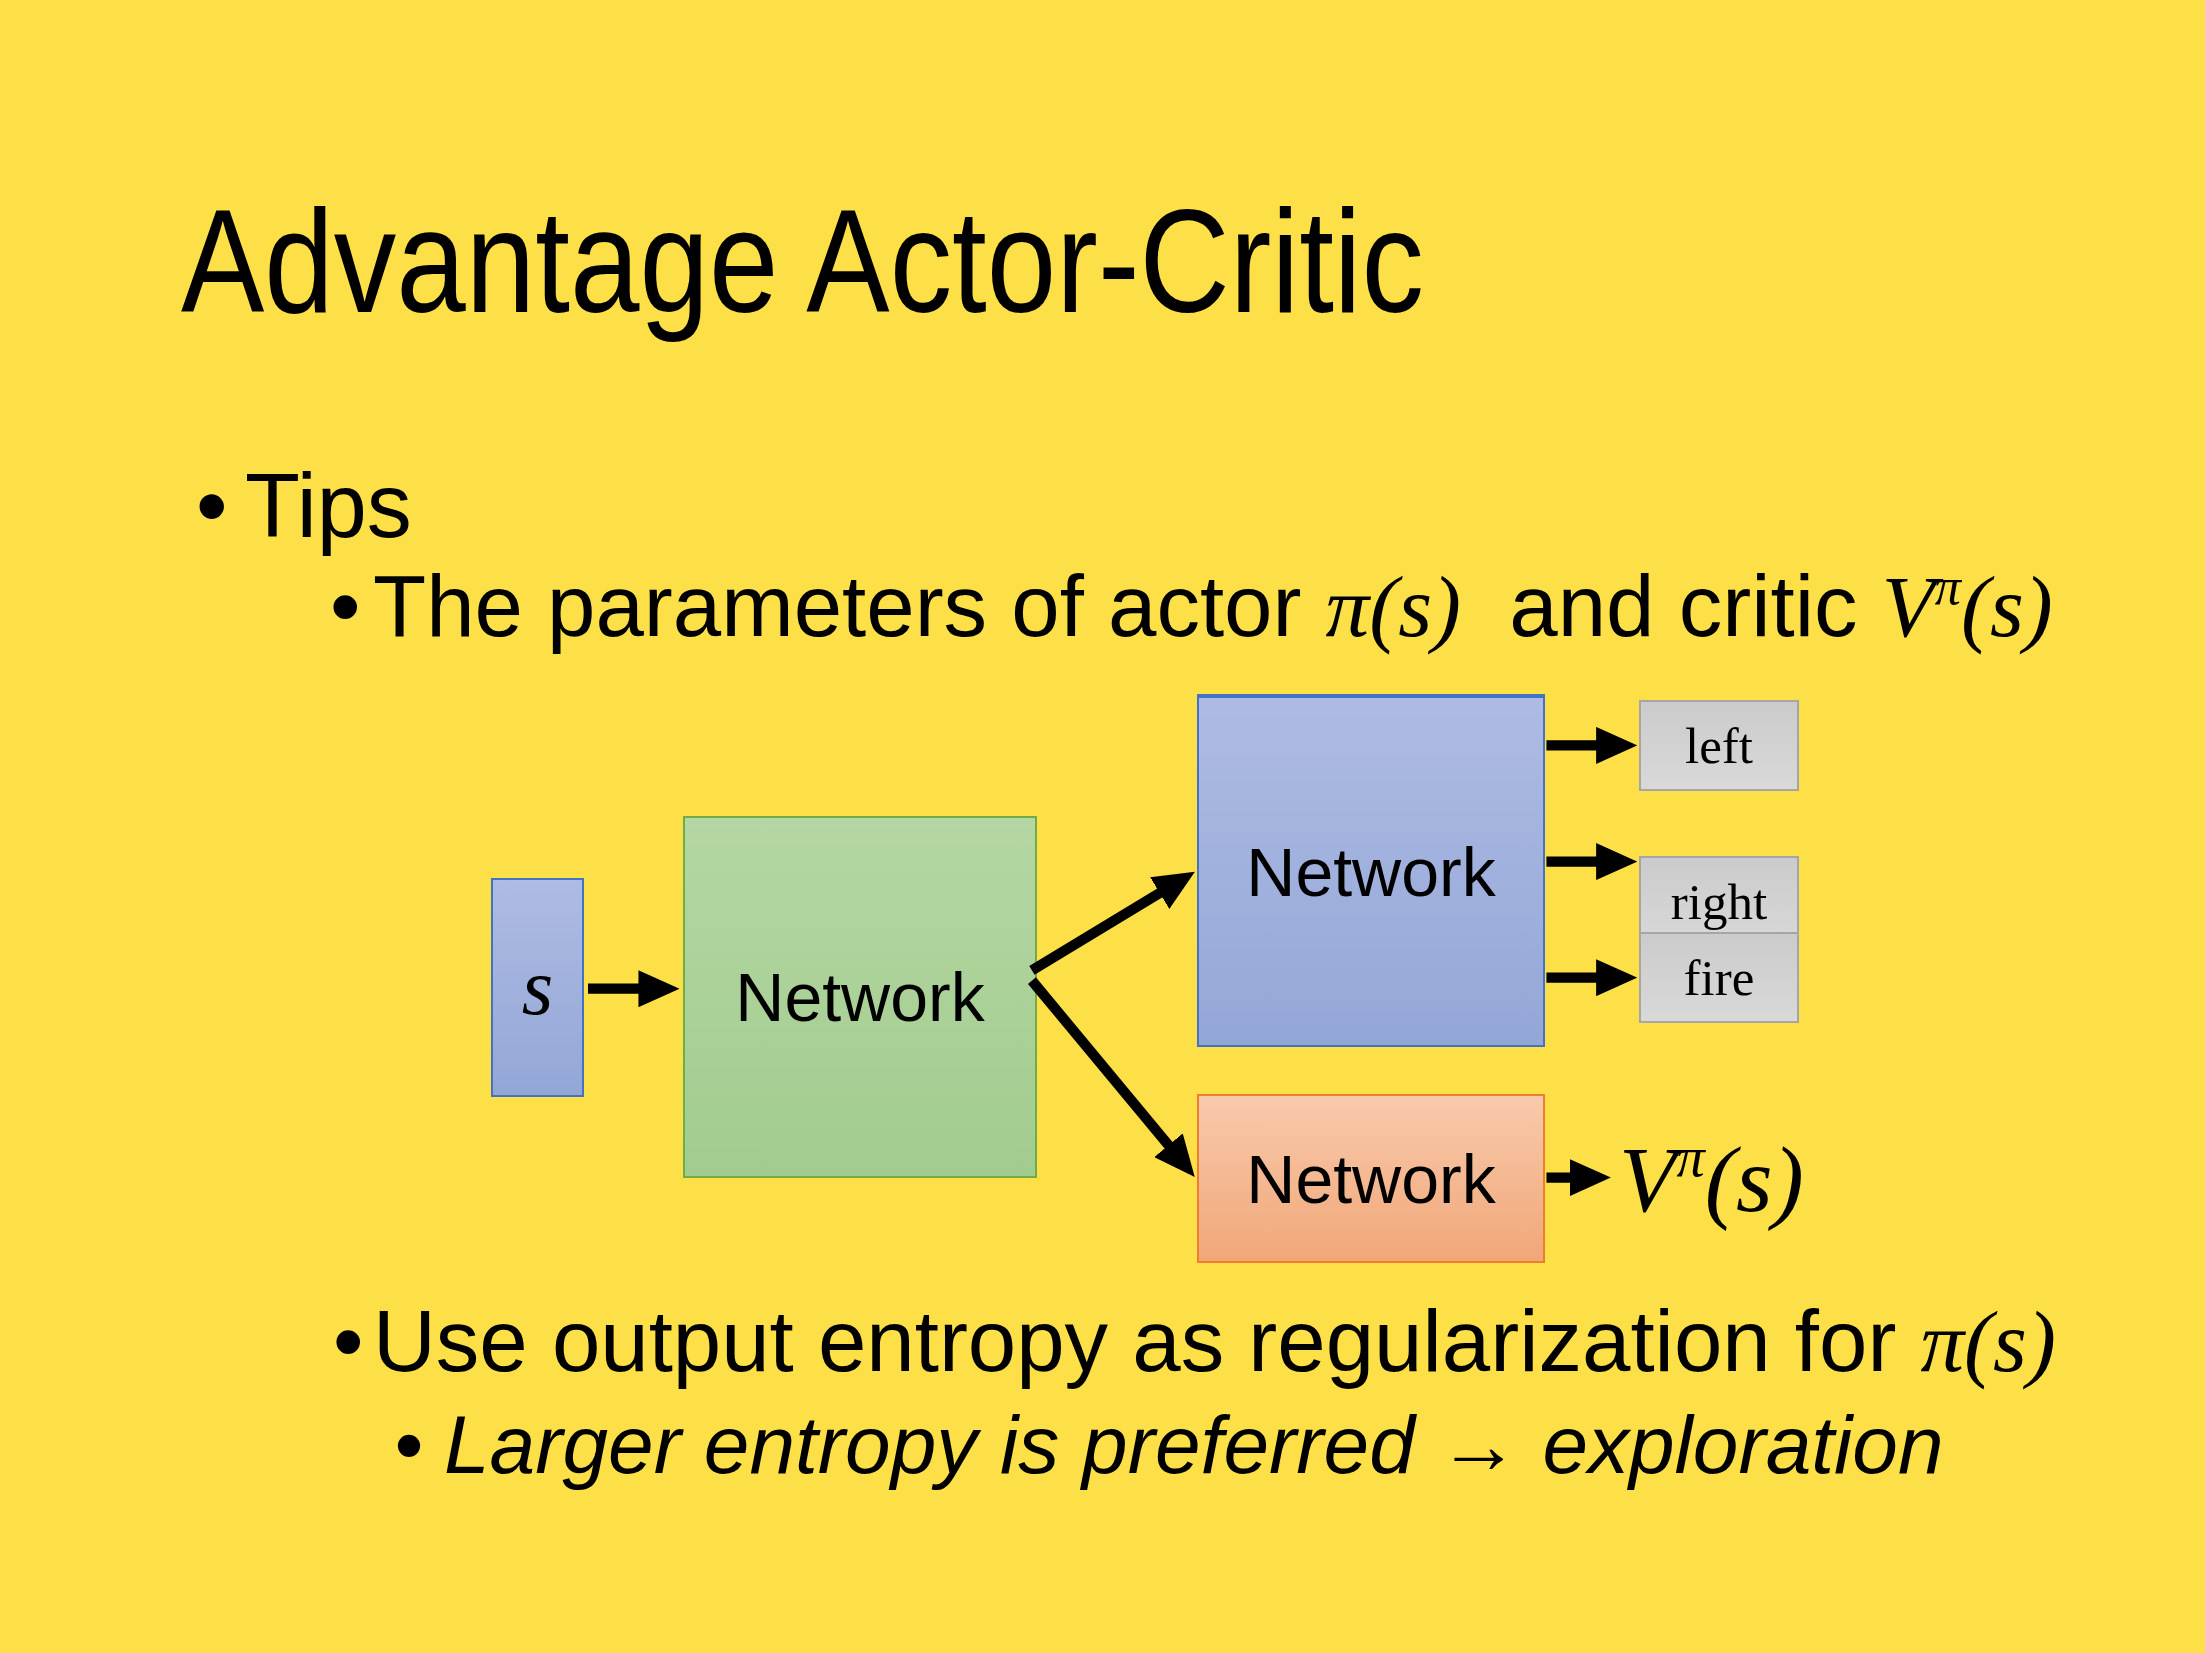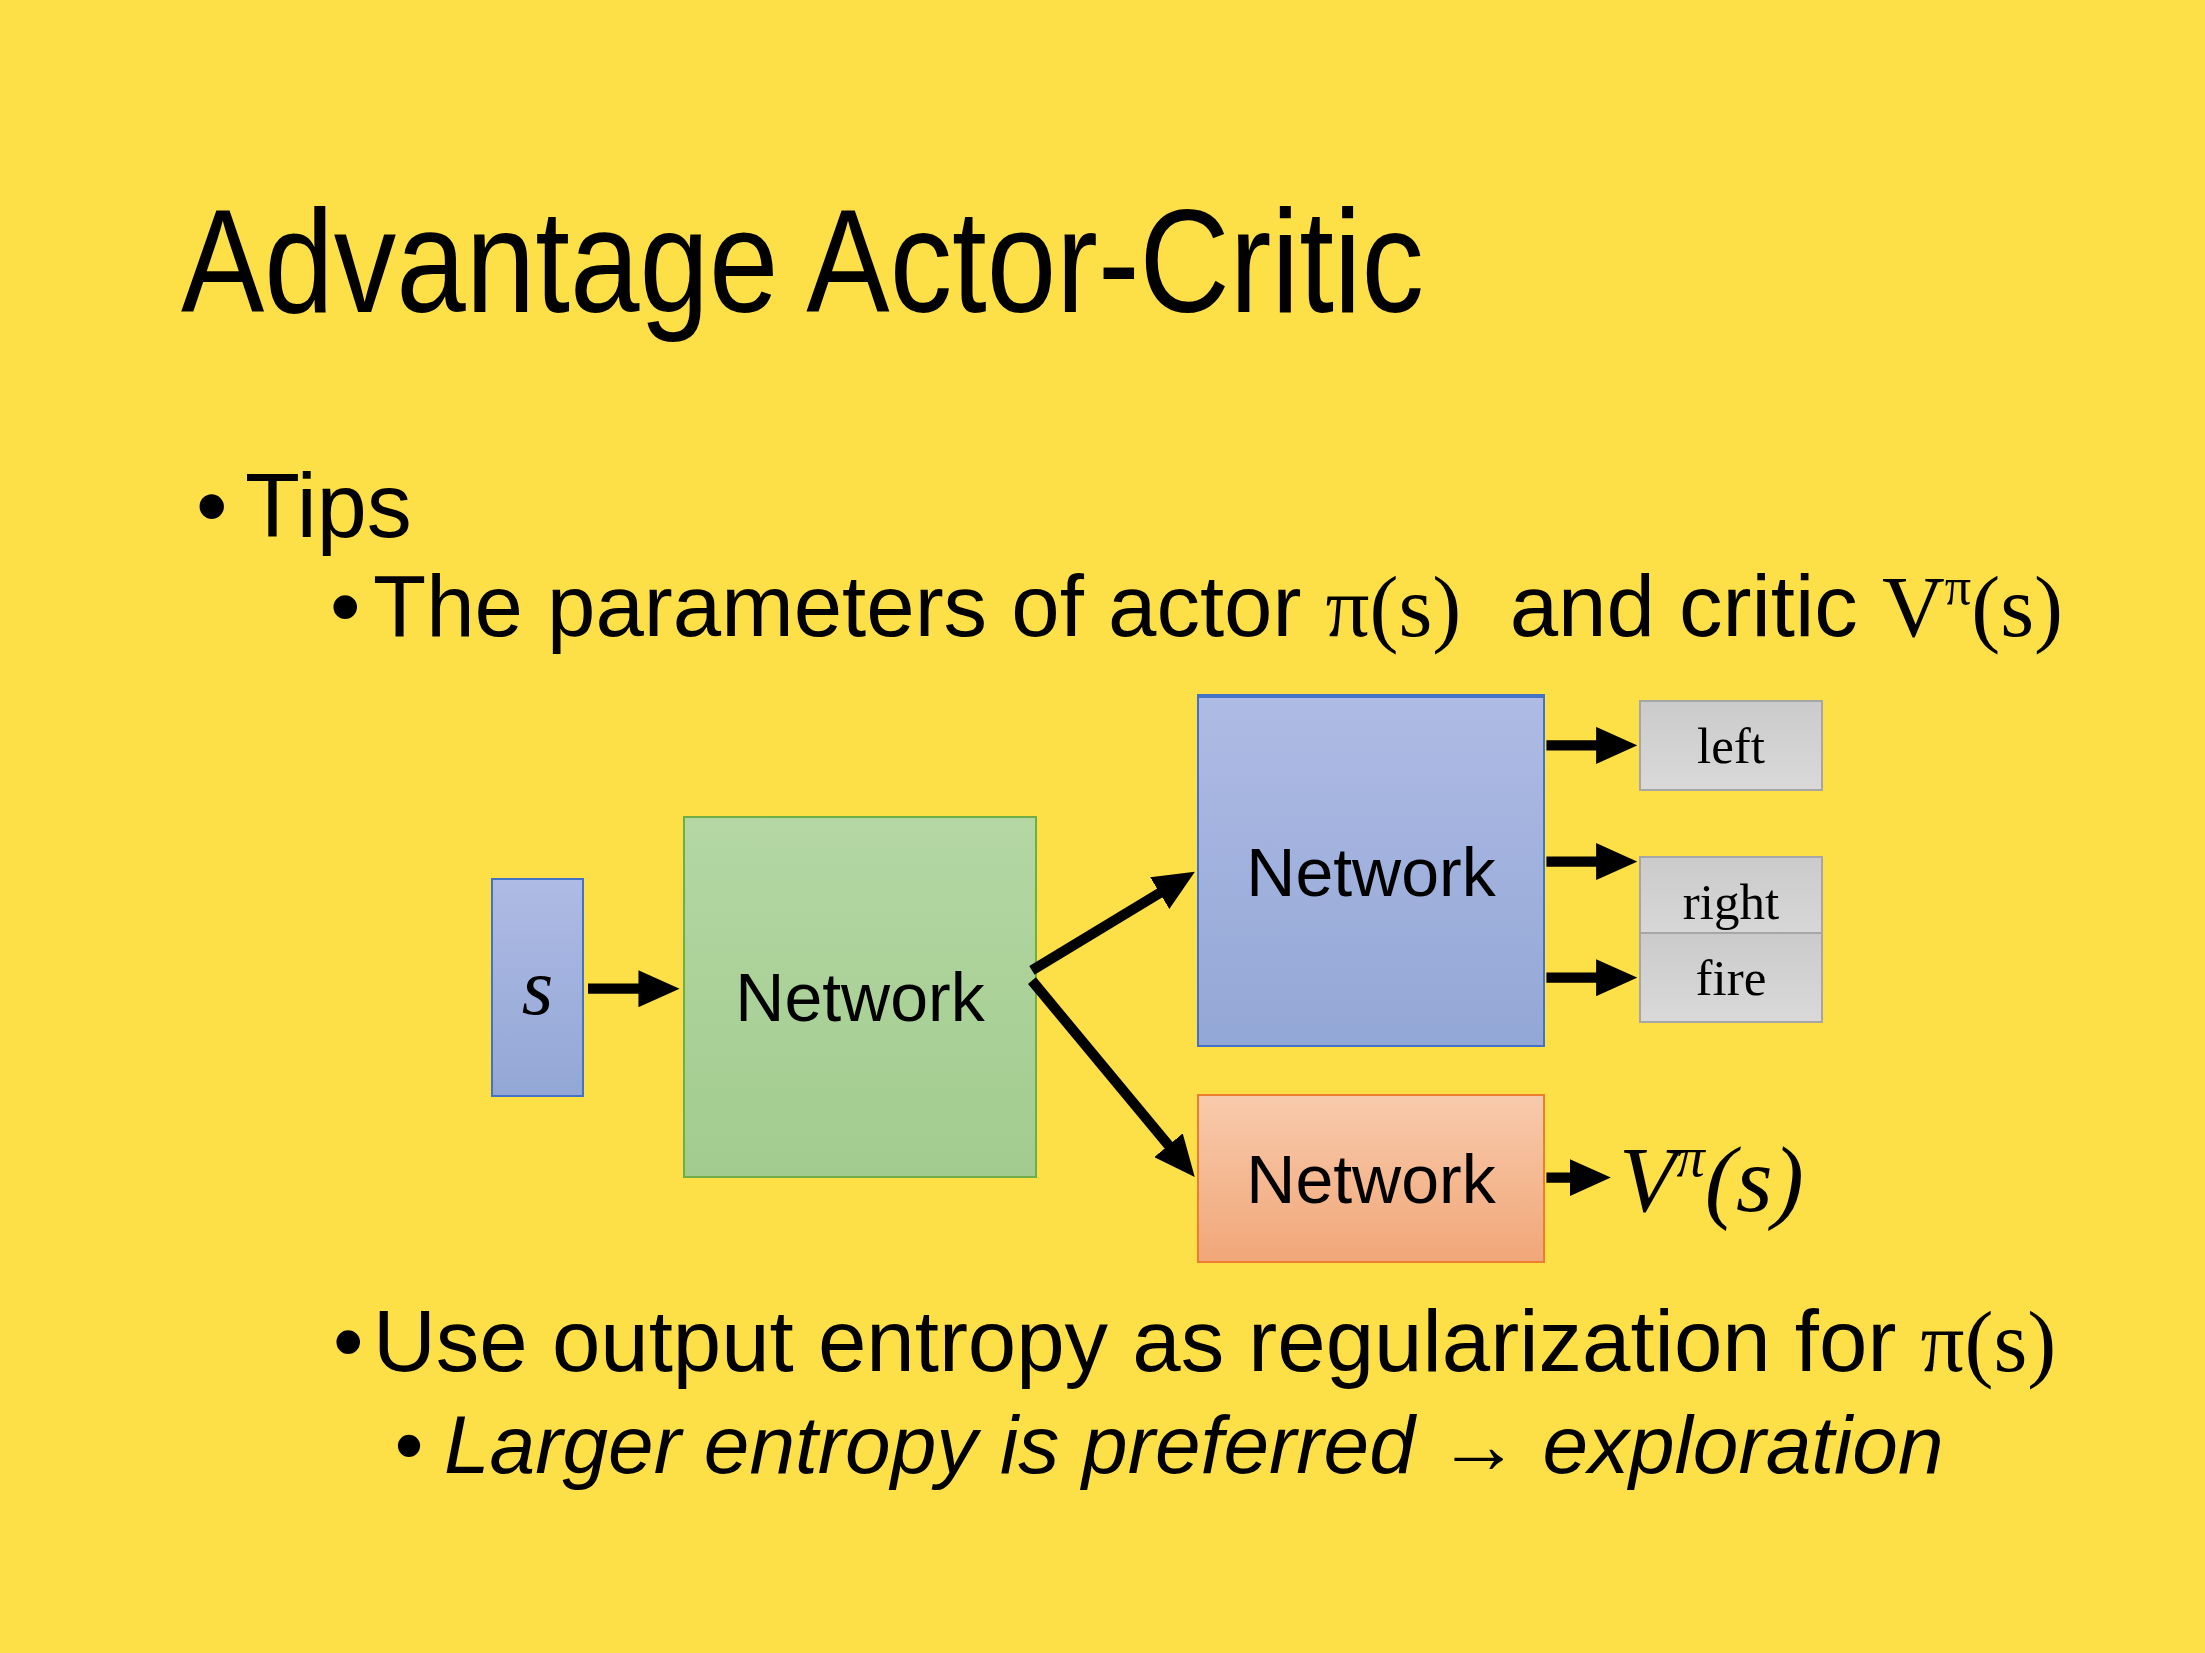--- a/index.html
+++ b/index.html
@@ -15,21 +15,21 @@
   .bullet .dot{display:inline-block;vertical-align:top;}
   .bullet .txt{display:inline-block;vertical-align:top;}
   .l1{left:184px;top:457px;font-size:90px;line-height:1.1;}
   .l1 .dot{width:49px;}
   .l2a{left:318px;top:557px;font-size:87px;line-height:97px;}
   .l2a .dot{width:43px;}
   .l2b{left:321px;top:1292px;font-size:87px;line-height:97px;}
   .l2b .dot{width:40px;}
   .l3{left:382px;top:1398px;font-size:82px;line-height:1.15;font-style:italic;}
   .l3 .dot{width:50px;}
-  .math{font-family:"Liberation Serif",serif;}
+  .math{font-family:"Liberation Serif",serif;font-style:italic;}
   sup.math{font-size:60%;vertical-align:0.62em;line-height:0;}
   .box{position:absolute;display:flex;align-items:center;justify-content:center;box-sizing:border-box;}
   .s-box{
     left:491px;top:878px;width:93px;height:219px;
     background:linear-gradient(180deg,var(--blue_fill_light),var(--blue_fill_dark));
     border:2.2px solid var(--blue_border);
   }
   .s-box .lbl{font-family:"Liberation Serif",serif;font-style:italic;font-size:81px;}
   .green-box{
     left:683px;top:816px;width:354px;height:362px;
@@ -41,21 +41,21 @@
     background:linear-gradient(180deg,var(--blue_fill_light),var(--blue_fill_dark));
     border:2.2px solid var(--blue_border);border-top-width:4.4px;
   }
   .orange-box{
     left:1197px;top:1094px;width:348px;height:169px;
     background:linear-gradient(180deg,var(--orange_fill_light),var(--orange_fill_dark));
     border:2.2px solid var(--orange_border);
   }
   .net-lbl{font-size:68px;}
   .gray-box{
-    left:1639px;width:184px;height:91px;
+    left:1639px;width:160px;height:91px;
     background:linear-gradient(180deg,var(--gray_fill_light),var(--gray_fill_dark));
     border:2.2px solid var(--gray_border);
   }
   .gray-box .lbl{font-family:"Liberation Serif",serif;font-size:51px;}
   .g-left{top:700px;}
   .g-right{top:816px;margin-top:40px;}
   .g-fire{top:932px;}
   .vpi{
     position:absolute;left:1619px;top:1132px;font-size:94px;line-height:1;
     font-family:"Liberation Serif",serif;font-style:italic;white-space:nowrap;

